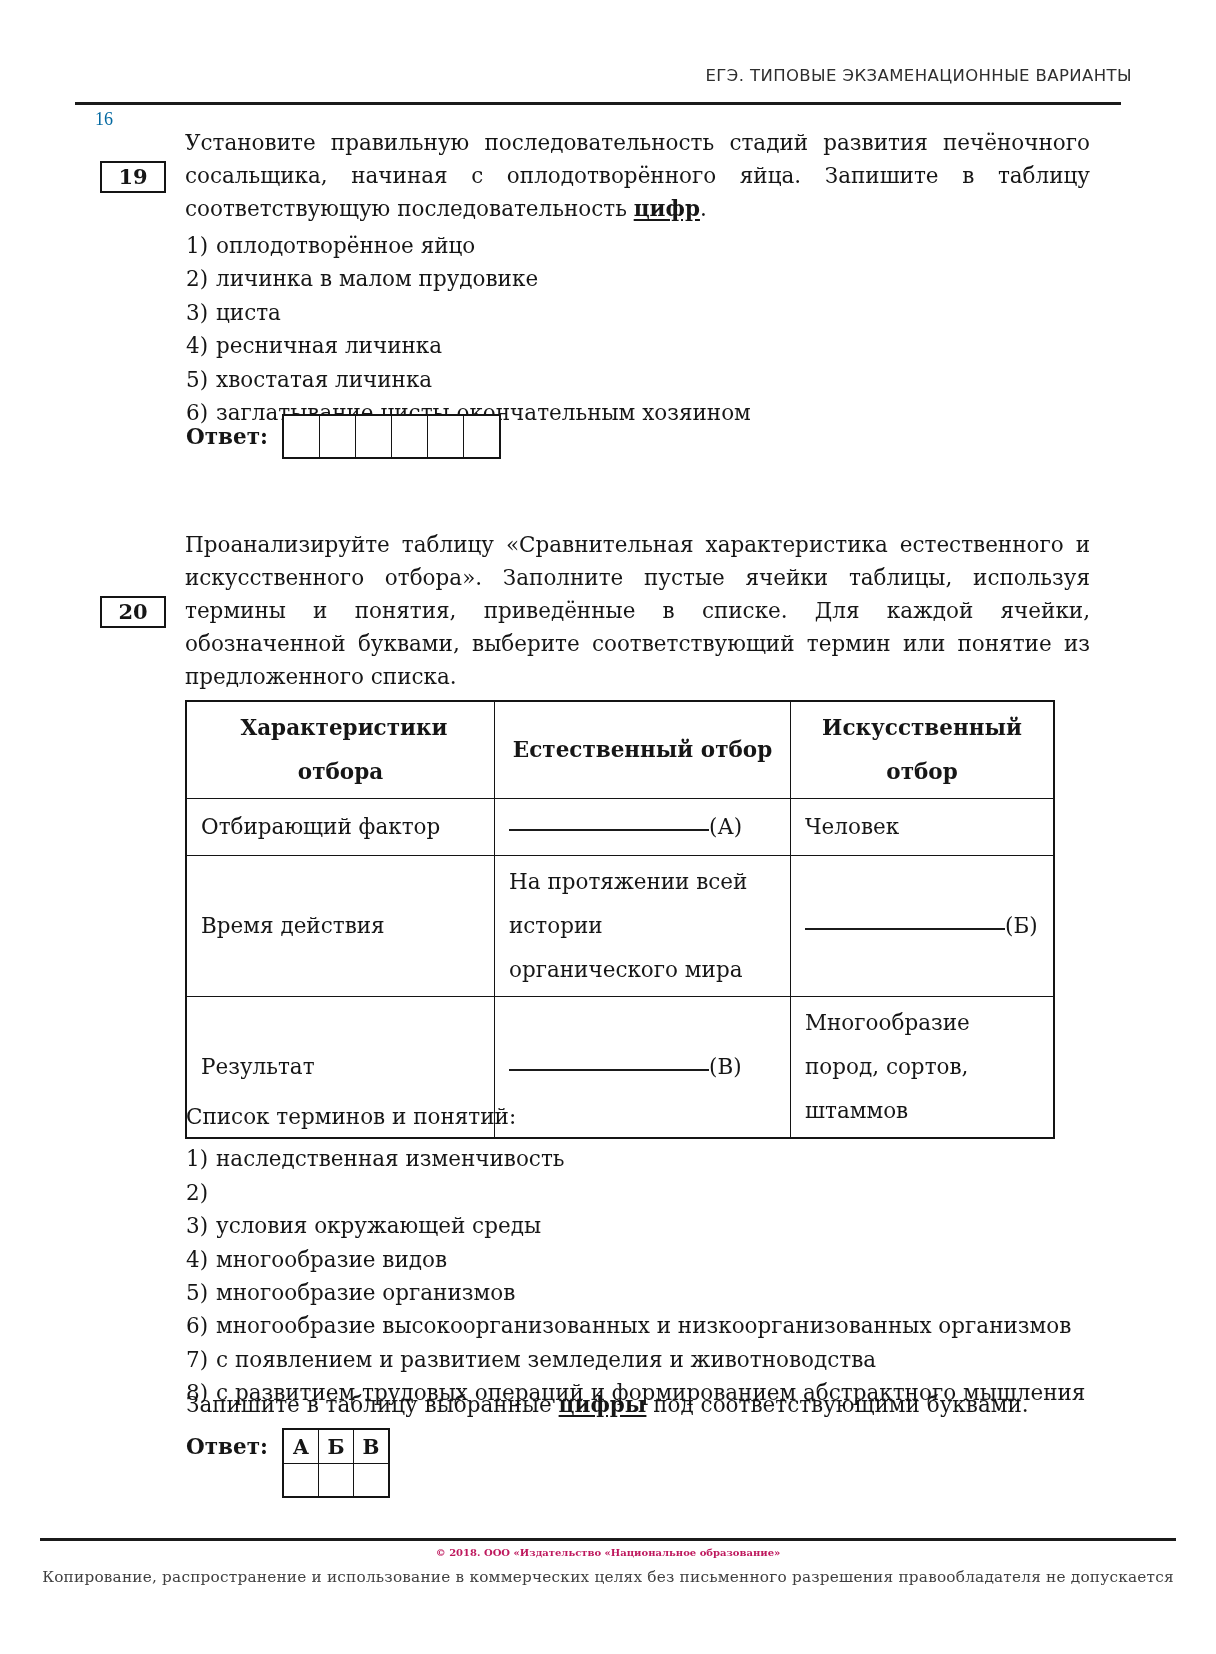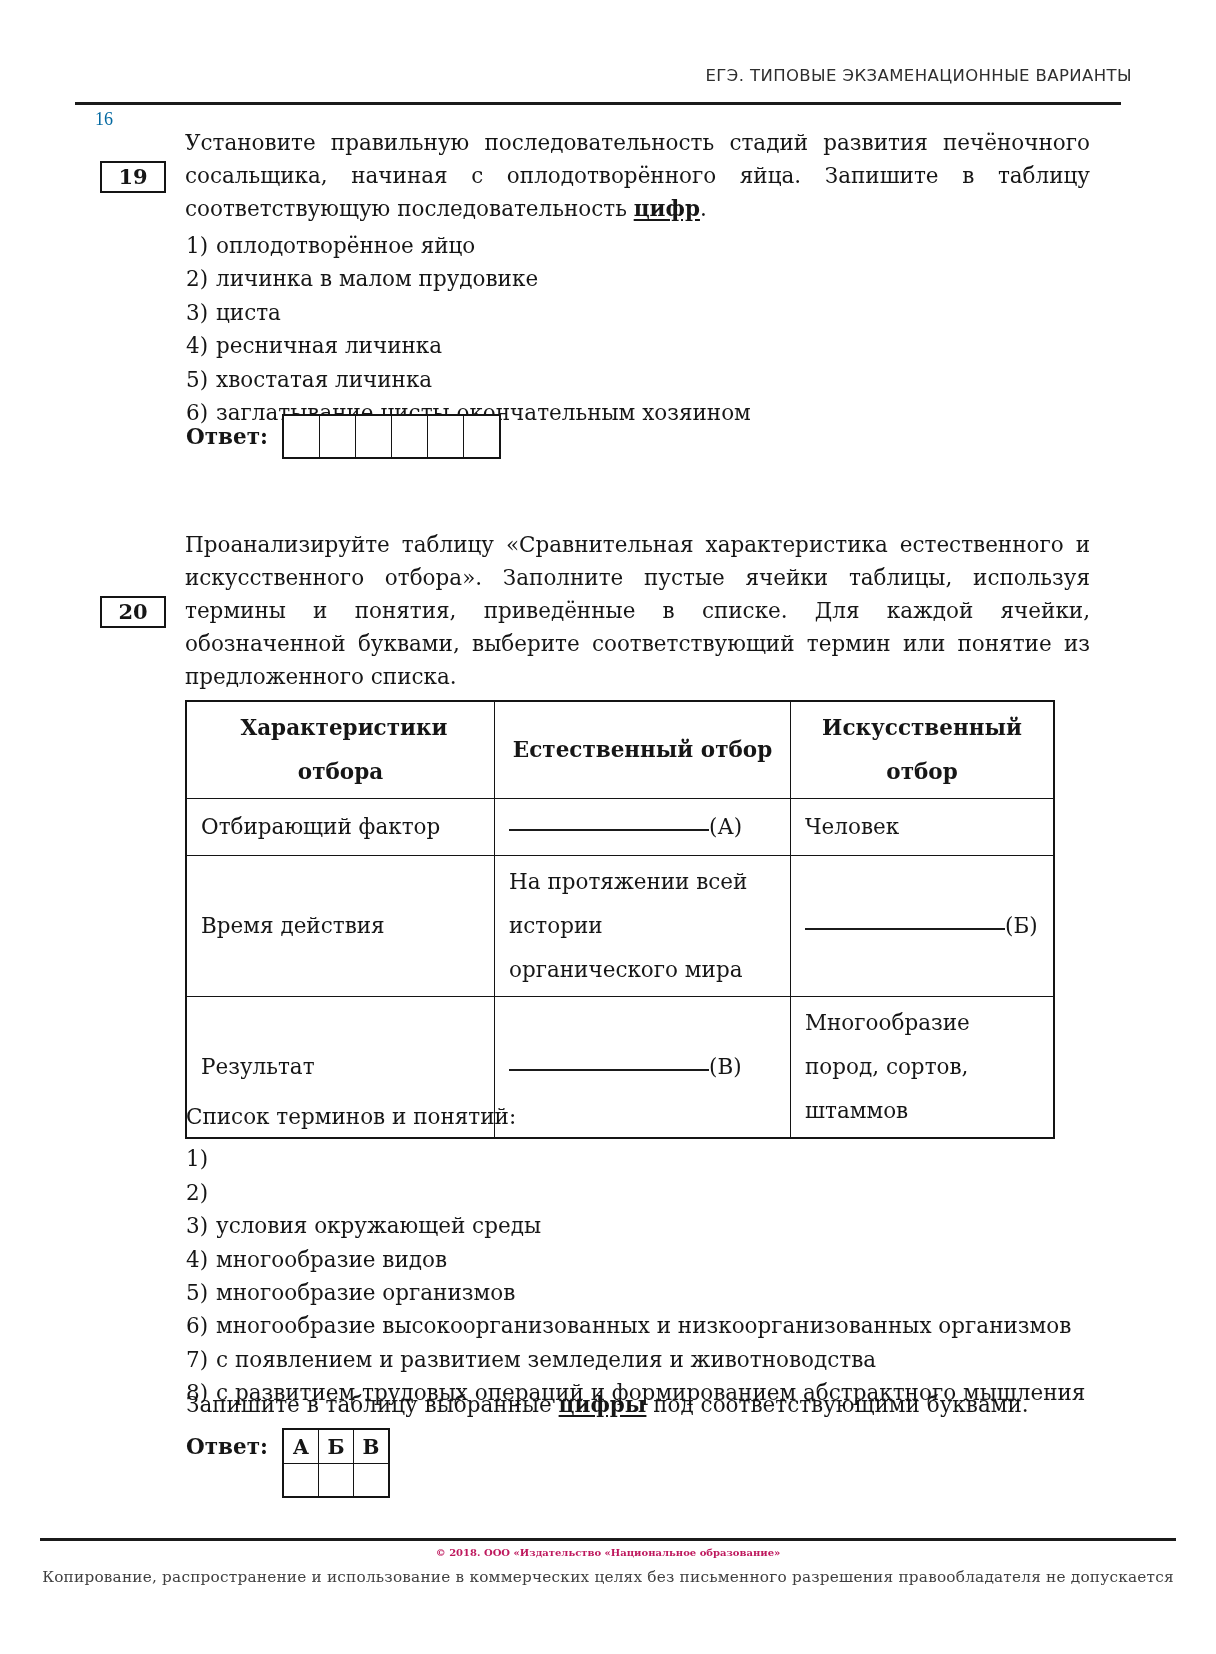--- a/index.html
+++ b/index.html
@@ -135,20 +135,21 @@
       <td><span class="blank"></span><span>(В)</span></td>
       <td>Многообразие пород, сортов, штаммов</td>
     </tr>
   </tbody>
     </table>
 
   <div class="numlist" id="terms">
     <div class="terms-title">Список терминов и понятий:</div>
     <div class="numrow">
         <span class="nn">1)</span>
+        <span>наследственная изменчивость</span>
       </div>
     <div class="numrow">
         <span class="nn">2)</span>
       </div>
     <div class="numrow">
         <span class="nn">3)</span>
         <span>условия окружающей среды</span>
       </div>
     <div class="numrow">
         <span class="nn">4)</span>

